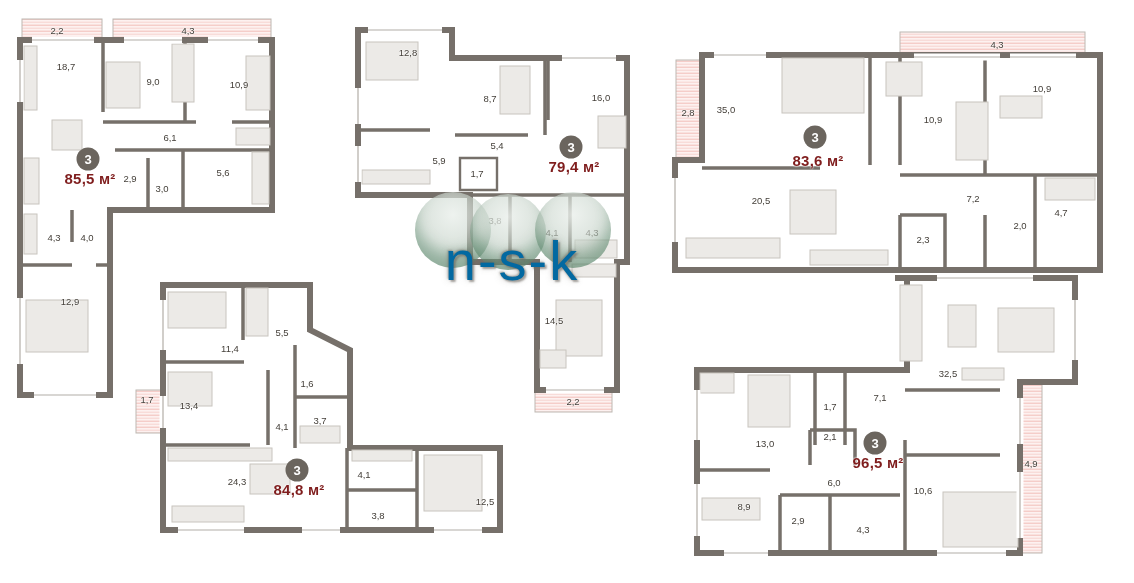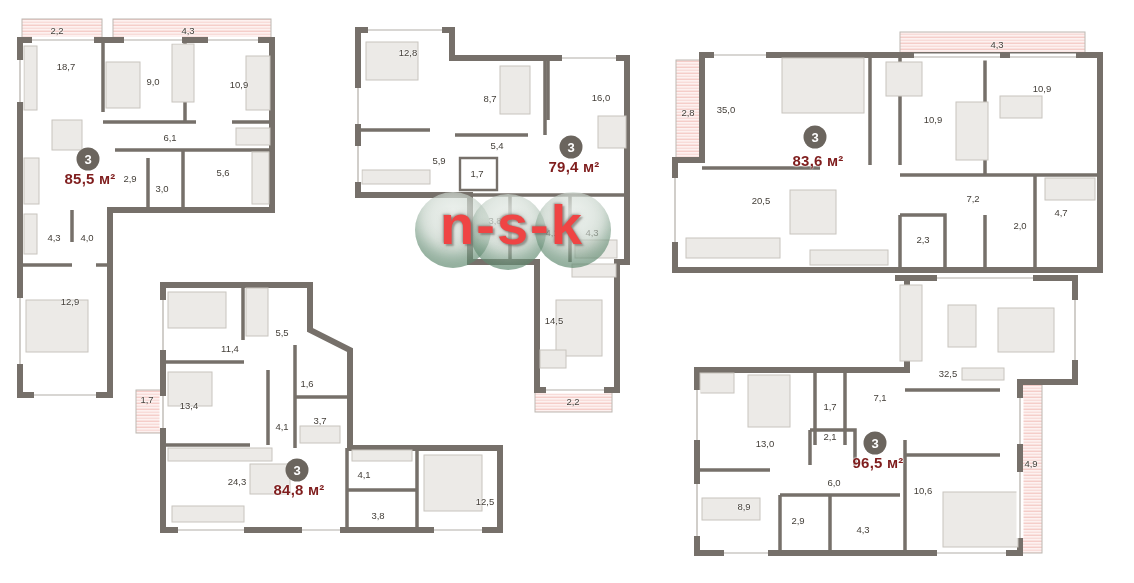--- a/index.html
+++ b/index.html
@@ -16,24 +16,24 @@
   .lbl{position:absolute;transform:translate(-50%,-50%);font-size:9.5px;color:#45403a;
        white-space:nowrap;text-shadow:0 0 2px #fff,0 0 2px #fff;}
   .area{font-weight:bold;font-size:15px;color:#7f1d1d;letter-spacing:.2px;}
   .badge{position:absolute;transform:translate(-50%,-50%);width:23px;height:23px;border-radius:50%;
          background:#6b655e;color:#fff;font-weight:bold;font-size:13px;line-height:23px;
          text-align:center;}
   .bubble{position:absolute;transform:translate(-50%,-50%);width:76px;height:76px;border-radius:50%;
           background:radial-gradient(circle at 50% 30%, rgba(235,240,236,.85) 0%,
                      rgba(196,209,199,.6) 45%, rgba(140,168,148,.5) 75%, rgba(108,142,120,.5) 100%);
           box-shadow:inset 0 -14px 14px rgba(58,112,80,.35);}
-  .wm-text{position:absolute;transform:translate(-50%,-52%);font-size:56px;font-weight:700;
-           color:#ef4444;letter-spacing:2px;
+  .wm-text{position:absolute;transform:translate(-50%,-52%);font-size:56px;font-weight:400;
+           color:#0369a1;letter-spacing:2px;
            text-shadow:2px 2px 2px rgba(110,105,98,.6),-1px -1px 2px rgba(110,105,98,.5),
-                       0 0 7px rgba(110,105,98,.35);}
+                       0 0 7px rgba(110,105,98,.35);margin-top:36px;}
 </style>
 </head>
 <body>
 
 <div class="canvas">
 
 <svg width="1134" height="583" viewBox="0 0 1134 583">
   <defs>
     <pattern id="hatch" width="6" height="6" patternUnits="userSpaceOnUse">
       <rect width="6" height="6" fill="#fdf1f0"></rect>

